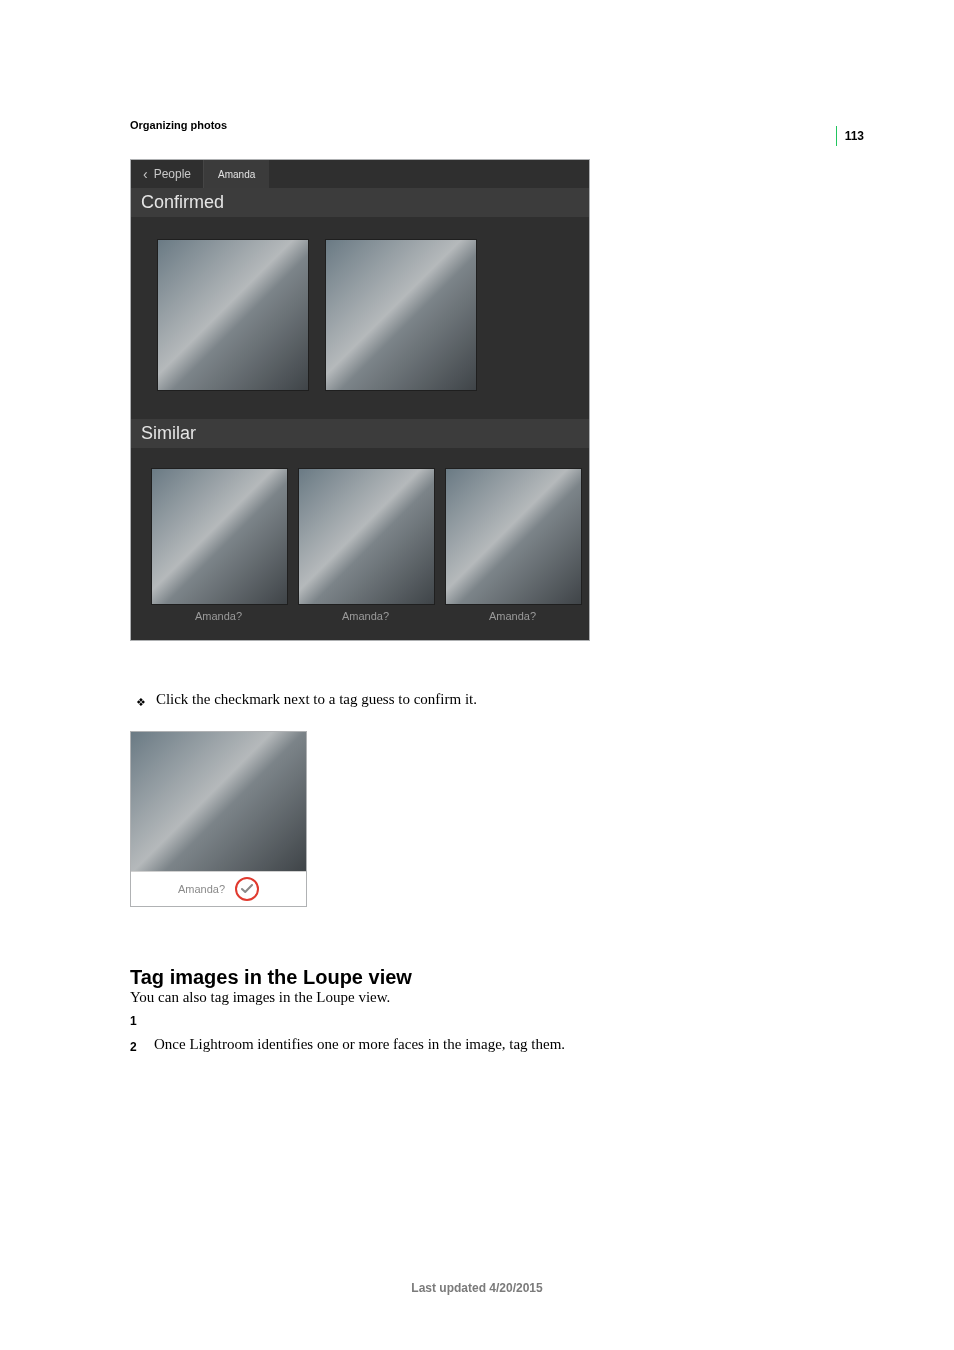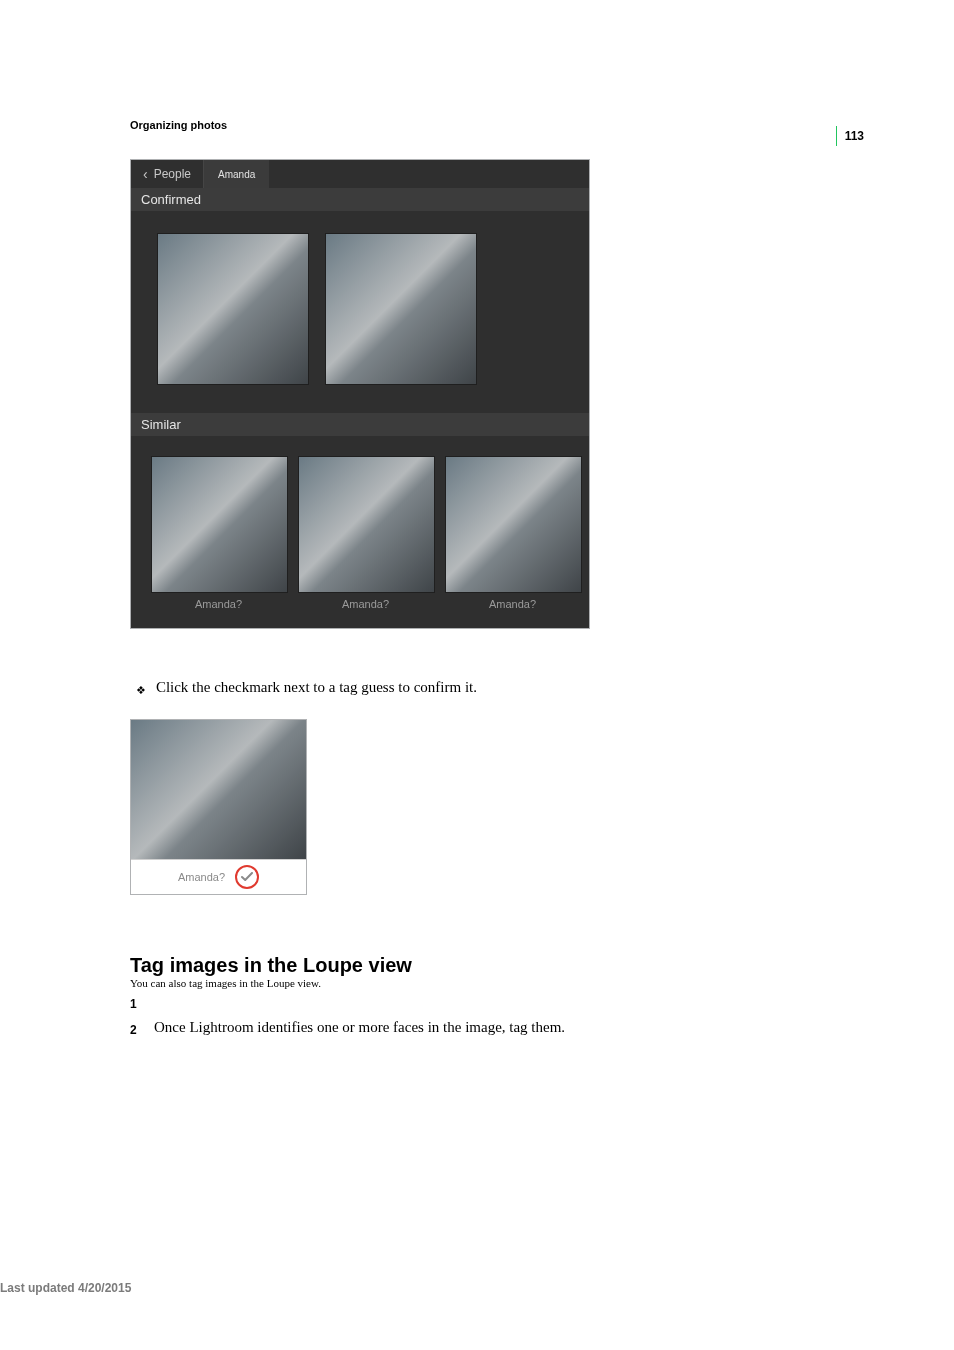--- a/index.html
+++ b/index.html
@@ -5,47 +5,47 @@
   html,body{margin:0;padding:0;background:#fff;font-family:"Minion Pro","Times New Roman",Georgia,serif;color:#000}
   .page{width:954px;min-height:1350px;position:relative;box-sizing:border-box;padding:120px 100px 0 130px}
   .page-number{position:absolute;top:126px;right:90px;font:700 12px/1 Arial,Helvetica,sans-serif;border-left:1px solid #22c55e;padding:4px 0 4px 8px}
   .section-title{font:700 11px/1 Arial,Helvetica,sans-serif;margin-bottom:28px}
   
   .shot{width:458px;background:#2f2f2f;border:1px solid #aeb0b2;font-family:Arial,Helvetica,sans-serif;color:#d9d9d9}
   .shot-top{display:flex;align-items:stretch;height:28px;font-size:12px}
   .back-people{display:flex;align-items:center;gap:6px;padding:0 12px;background:#2f2f2f;color:#c8c8c8;border-right:1px solid #454545}
   .back-people .chev{font-size:14px;line-height:1}
   .name-tab{display:flex;align-items:center;padding:0 14px;background:#3b3b3b;color:#e2e2e2;font-size:10px}
-  .bar{background:#3c3c3c;color:#e5e5e5;font-size:13px;padding:4px 10px}
+  .bar{background:#3c3c3c;color:#e5e5e5;font-size:18px;padding:4px 10px}
   .thumbs{display:flex;gap:16px;padding:22px 26px 28px}
   .thumbs.big .ph{width:150px;height:150px}
   .similar-row{display:flex;gap:12px;padding:20px 20px 10px;justify-content:space-between}
   .similar-row .cell{width:135px}
   .similar-row .ph{width:135px;height:135px}
   .similar-row .cap{text-align:center;font-size:11px;color:#9a9a9a;padding:5px 0 8px}
   .ph{background:linear-gradient(135deg,#6a7a84 0%,#b5b9bb 45%,#7c8489 55%,#3f4448 100%);border:1px solid #1f1f1f}
   
   .bullet-row{display:flex;align-items:flex-start;gap:10px;font-size:15px;margin:50px 0 18px 6px}
   .dia{font-size:11px;line-height:22px}
   
   .mini{width:175px;border:1px solid #b0b2b4;background:#fff;font-family:Arial,Helvetica,sans-serif}
   .mini .ph{width:100%;height:140px;border:0;border-bottom:1px solid #d0d0d0;box-sizing:border-box}
   .mini-footer{display:flex;align-items:center;justify-content:center;gap:10px;padding:5px 6px}
   .mini-footer .cap{font-size:11px;color:#8a8a8a}
   .check{width:20px;height:20px;border:2px solid #e03a2f;border-radius:50%;display:flex;align-items:center;justify-content:center;color:#7a7a7a;font-size:13px}
   
   h2.h2{font:700 20px/1.2 Arial,Helvetica,sans-serif;margin:58px 0 0}
   h3.h3{font:700 15px/1.2 Arial,Helvetica,sans-serif;margin:42px 0 6px}
-  p.body{font-size:11px;margin:0 0 0}
+  p.body{font-size:15px;margin:0 0 0}
   ol.steps{margin:4px 0 0;padding:0;list-style:none;font-size:15px}
   ol.steps li{display:flex;gap:10px;margin:4px 0}
   ol.steps .num{font:700 12px/22px Arial,Helvetica,sans-serif;min-width:14px}
   .inline-icon{display:inline-flex;vertical-align:middle;width:20px;height:18px;background:#4a4a4a;border:1px solid #2a2a2a;border-radius:2px;align-items:center;justify-content:center;margin:0 2px}
   .inline-icon svg{display:block}
-  .footer{position:absolute;bottom:56px;left:0;width:100%;font:700 12px/1 Arial,Helvetica,sans-serif;color:#7b7b7b}
+  .footer{position:absolute;bottom:56px;left:0;width:100%;text-align:center;font:700 12px/1 Arial,Helvetica,sans-serif;color:#7b7b7b}
 </style>
 </head>
 <body>
 
 <div class="page">
   <div class="page-number">113</div>
   <div class="section-title">Organizing photos</div>
 
   <div class="shot">
     <div class="shot-top">

